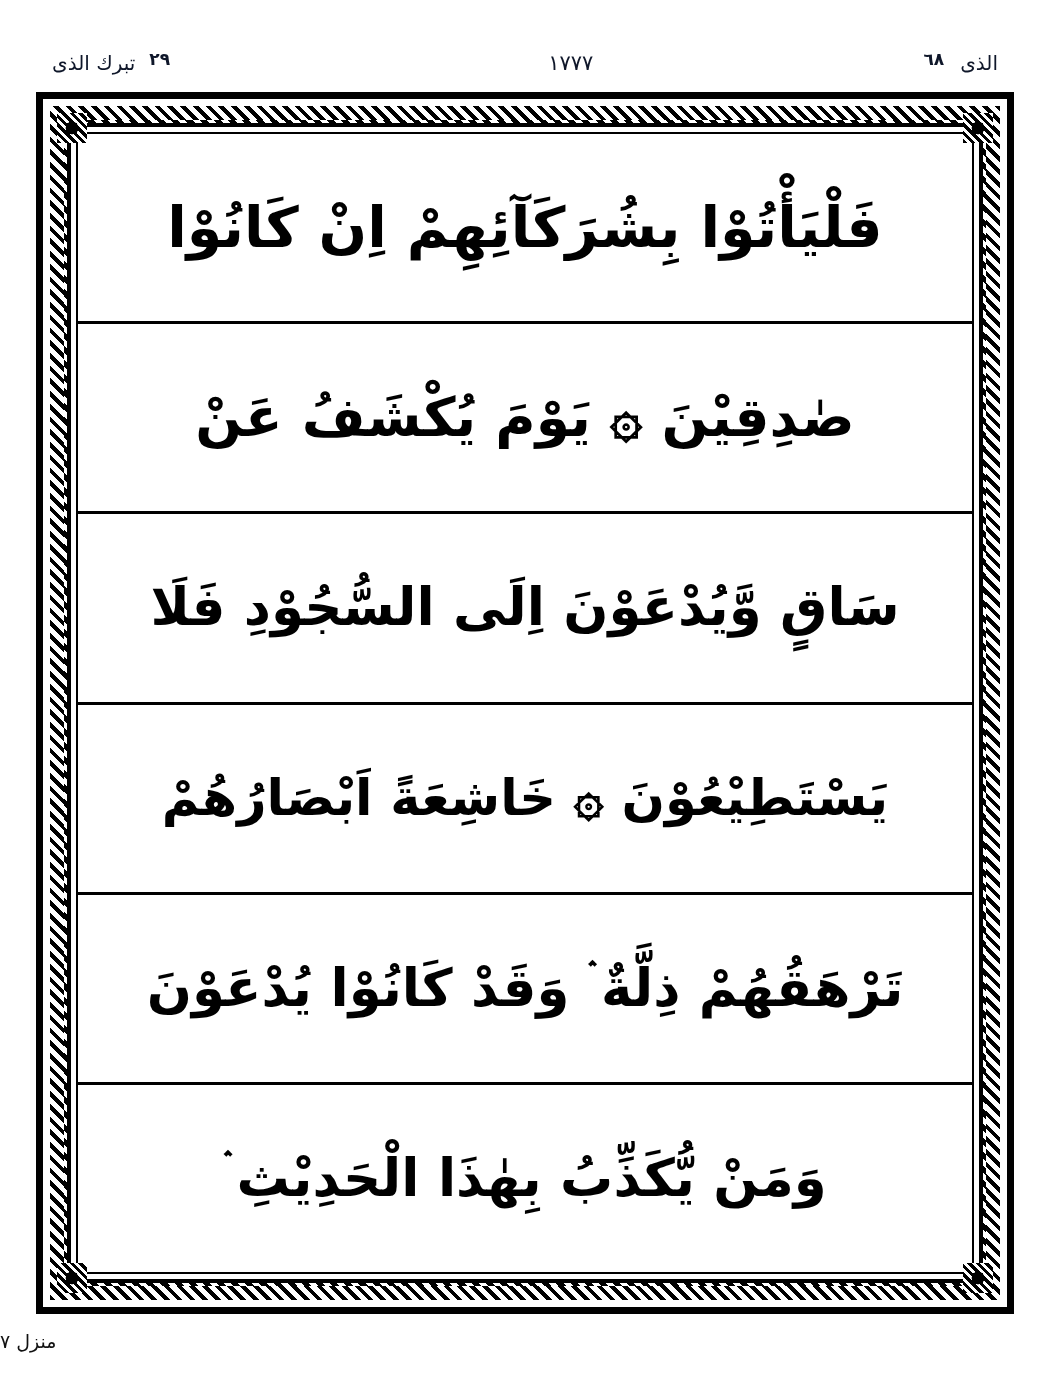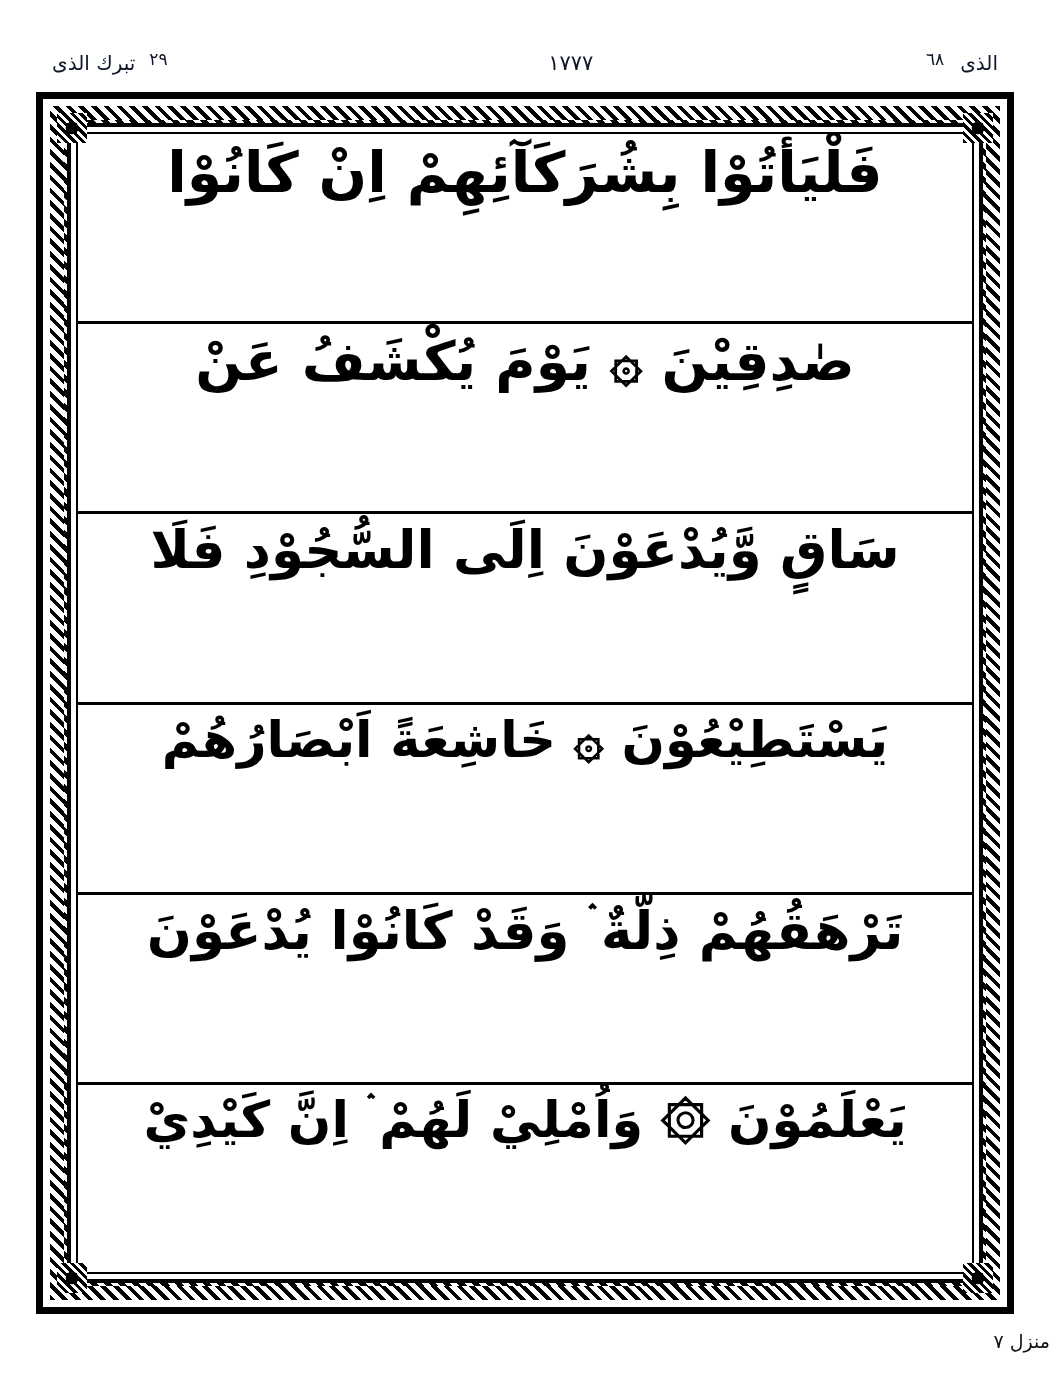--- a/index.html
+++ b/index.html
@@ -47,20 +47,21 @@
     flex-direction: row;
     gap: 16px;
     align-items: flex-start;
   }
   .hdr-surah {
     font-size: 20px;
   }
   .hdr-juz {
     font-size: 17px;
     transform: translateY(-2px);
+    font-weight: bold;
   }
   .hdr-page {
     font-size: 21px;
     letter-spacing: 1px;
     margin-left: 48px;
   }
   .hdr-right {
     display: flex;
     flex-direction: row;
     gap: 14px;
@@ -146,20 +147,21 @@
   .lines {
     position: absolute;
     left: 0; top: 0; right: 0; bottom: 0;
     display: flex;
     flex-direction: column;
   }
   .ayah-line {
     flex: 1 1 0;
     border-bottom: 3px solid #000;
     display: flex;
+    align-items: center;
     justify-content: center;
     direction: rtl;
     overflow: hidden;
     padding: 4px 10px;
     box-sizing: border-box;
   }
   .ayah-line:last-child {
     border-bottom: none;
   }
   .ayah-text {
@@ -183,21 +185,21 @@
   .ayah-line.l7 .ayah-text { font-size: 52px; }
   .ayah-line.l8 .ayah-text { font-size: 52px; }
   .ayah-line.l9 .ayah-text { font-size: 50px; }
 
   
   .page-footer {
     position: absolute;
     left: 0;
     right: 0;
     top: 1330px;
-    text-align: right;
+    text-align: left;
   }
   .footer-text {
     font-family: "DejaVu Sans", sans-serif;
     font-size: 19px;
     color: #111;
     display: inline-block;
   }
 </style>
 </head>
 <body>
@@ -238,22 +240,22 @@
           </div>
           <div class="ayah-line l3">
             <div class="ayah-text">سَاقٍ وَّيُدْعَوْنَ اِلَى السُّجُوْدِ فَلَا</div>
           </div>
           <div class="ayah-line l4">
             <div class="ayah-text">يَسْتَطِيْعُوْنَ ۞ خَاشِعَةً اَبْصَارُهُمْ</div>
           </div>
           <div class="ayah-line l5">
             <div class="ayah-text">تَرْهَقُهُمْ ذِلَّةٌ ۛ وَقَدْ كَانُوْا يُدْعَوْنَ</div>
           </div>
-          <div class="ayah-line l9">
-            <div class="ayah-text">يَعْلَمُوْنَ ۞ وَاُمْلِيْ لَهُمْ ۛ اِنَّ كَيْدِيْ</div>
+          <div class="ayah-line l7">
+            <div class="ayah-text">وَمَنْ يُّكَذِّبُ بِهٰذَا الْحَدِيْثِ ۛ</div>
           </div>
         </div>
 
       </div>
     </div>
   </div>
 
   <div class="page-footer">
     <span class="footer-text">منزل ٧</span>
   </div>

